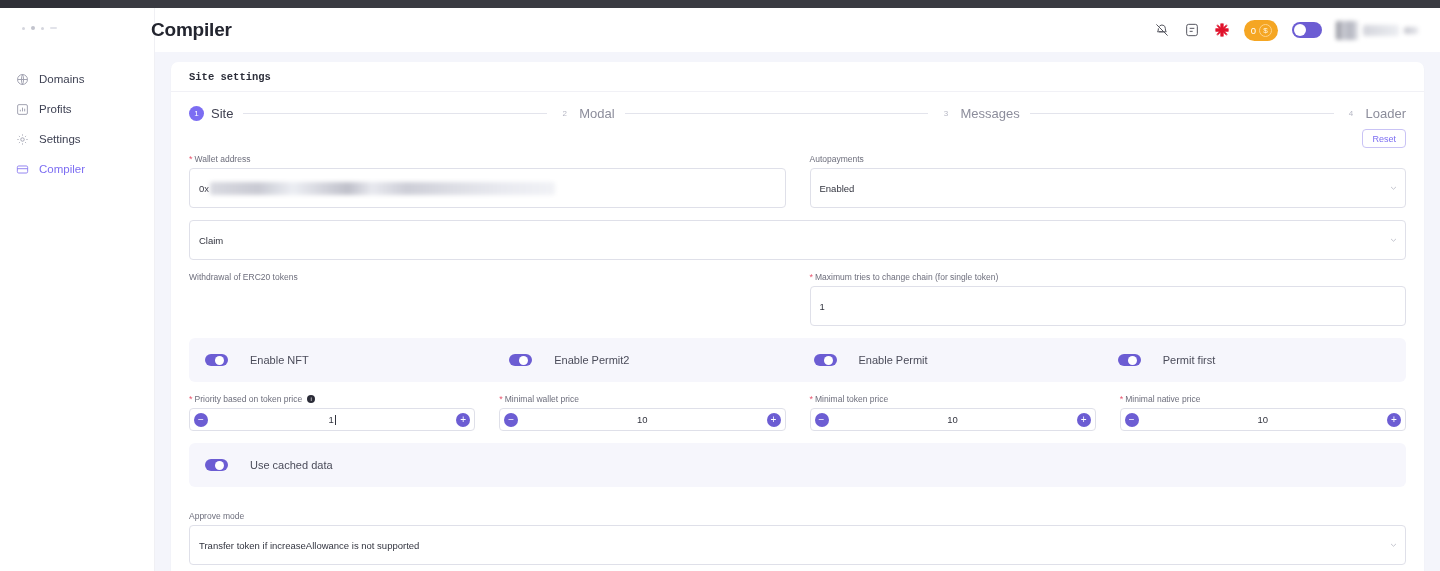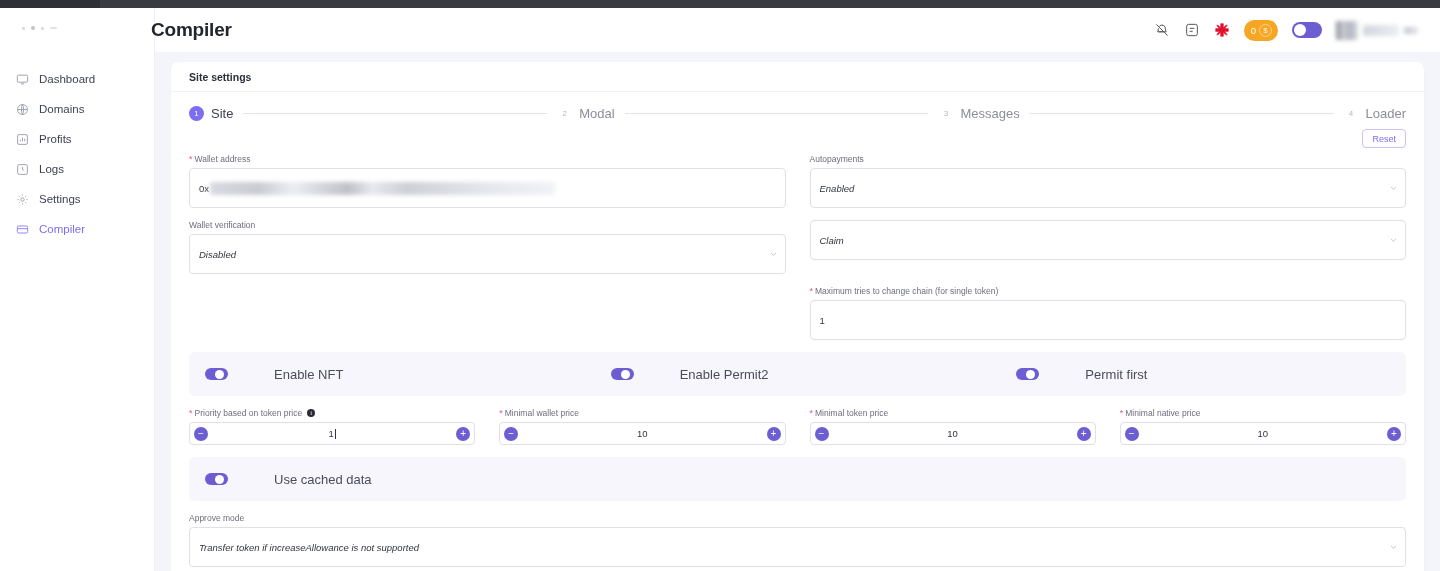--- a/index.html
+++ b/index.html
@@ -70,21 +70,21 @@
   .blk.a { width:22px; height:19px; }
   .blk.b { width:36px; height:11px; background:linear-gradient(90deg,#d4d5dc,#eceef2); }
   .blk.c { width:14px; height:7px; background:linear-gradient(90deg,#c5c6ce,#e4e5ea); }
 
   
   .content {
     position:absolute; top:52px; left:155px; width:1285px; height:519px;
     background:#f4f5fb; padding:10px 16px 0 16px; overflow:hidden;
   }
   .card { background:#ffffff; border-radius:7px; width:1253px; min-height:520px; box-shadow:0 1px 2px rgba(30,32,60,.04); }
-  .card-head { height:30px; display:flex; align-items:center; padding:0 18px; border-bottom:1px solid #f1f1f6; }
+  .card-head { height:30px; display:flex; align-items:center; padding:0 18px; border-bottom:1px solid #f1f1f6;font-family:Liberation Mono, monospace; }
   .card-title { font-size:10.5px; font-weight:bold; color:#2c2e3a; }
 
   
   .stepper { display:flex; align-items:center; padding:14px 18px 0 18px; }
   .step { display:flex; align-items:center; gap:7px; flex:0 0 auto; }
   .step-num {
     width:15px; height:15px; border-radius:50%; font-size:8px;
     display:flex; align-items:center; justify-content:center;
     color:#b6b7c4; background:transparent;
   }
@@ -105,39 +105,39 @@
   .form { padding:6px 18px 0 18px; }
   .row { display:flex; gap:24px; margin-bottom:12px; }
   .field { flex:1 1 0; min-width:0; }
   .flabel { font-size:8.5px; color:#6d6e7c; margin-bottom:4px; display:flex; align-items:center; gap:2px; }
   .req { color:#e8566f; font-size:9px; line-height:1; }
   .ctl {
     height:40px; border:1px solid #dfe0e9; border-radius:4px; background:#ffffff;
     display:flex; align-items:center; padding:12px 9px; font-size:9.5px; color:#32343f;
     position:relative; cursor:text;
   }
-  .ctl.select { cursor:pointer;font-style:italic; }
+  .ctl.select { cursor:pointer; }
   .chev { position:absolute; right:8px; top:50%; transform:translateY(-50%); width:7px; height:7px; }
   .chev svg { width:7px; height:7px; display:block; }
   .wallet-prefix { color:#3a3b47; font-size:9.5px; }
   .wallet-blur {
     margin-left:1px; height:13px; width:345px; border-radius:2px;
     background:linear-gradient(90deg,#d9dae1 0%,#c9cad3 14%,#eceef3 24%,#d3d4dc 33%,#bfc0ca 40%,#e8e9ef 47%,#cdced7 57%,#dcdde4 70%,#e9eaf0 85%,#f1f2f6 100%);
     filter:blur(2px);
   }
 
   
   .toggle-band {
     background:#f6f6fc; border-radius:6px; height:44px; display:flex; align-items:center;
     margin-bottom:12px;
   }
   .toggle-cell { flex:1 1 0; display:flex; align-items:center; padding-left:16px; gap:0; }
   .tg { width:23px; height:12px; border-radius:6px; background:#6c5dd3; position:relative; cursor:pointer; flex:0 0 23px; }
   .tg .knob { position:absolute; top:1.5px; left:10px; width:9px; height:9px; border-radius:50%; background:#ffffff; }
-  .tg-label { font-size:13px; color:#4b4c5a; margin-left:46px; white-space:nowrap; }
+  .tg-label { font-size:11px; color:#4b4c5a; margin-left:22px; white-space:nowrap; }
 
   
   .num {
     height:23px; border:1px solid #dfe0e9; border-radius:4px; background:#ffffff;
     display:flex; align-items:center; justify-content:space-between; padding:0 4px;
     position:relative;
   }
   .rnd {
     width:14px; height:14px; border-radius:50%; background:#6c5dd3; color:#ffffff;
     font-size:10px; line-height:1; display:flex; align-items:center; justify-content:center;
@@ -146,50 +146,41 @@
   .num-val {
     flex:1 1 auto; text-align:center; font-size:9.5px; color:#32343f;
     position:relative; display:flex; align-items:center; justify-content:center;
   }
   .caret { display:inline-block; width:1px; height:10px; background:#32343f; margin-left:1px; }
   .info-dot {
     width:8px; height:8px; border-radius:50%; background:#2b2c38; color:#ffffff;
     font-size:6px; display:inline-flex; align-items:center; justify-content:center;
     margin-left:3px; cursor:pointer;
   }
-  .wide-field { flex:1 1 100%; }
+  .wide-field { flex:1 1 100%;margin-top:12px; }
 </style>
 </head>
 <body>
 
 <div class="app">
 
   <div class="topstrip">
     <div class="topstrip-left"></div>
   </div>
 
   <aside class="sidebar">
     <div class="logo-row">
       <span class="logo-dot"></span>
       <span class="logo-dot d2"></span>
       <span class="logo-dot"></span>
       <span class="logo-dot d4"></span>
     </div>
 
     <nav class="nav">
 
-      <div class="nav-item">
-        <span class="ico">
-          <svg viewBox="0 0 24 24" fill="none" stroke="#9b9cab" stroke-width="1.7">
-            <rect x="2.5" y="4" width="19" height="13" rx="2"></rect>
-              <path d="M9 20h6"></path>
-          </svg>
-        </span>
-        <span>Dashboard</span>
-      </div>
 
       <div class="nav-item">
         <span class="ico">
           <svg viewBox="0 0 24 24" fill="none" stroke="#9b9cab" stroke-width="1.7">
             <circle cx="12" cy="12" r="9.2"></circle>
               <path d="M3 12h18M12 2.8c2.6 2.6 2.6 15.8 0 18.4M12 2.8c-2.6 2.6-2.6 15.8 0 18.4"></path>
           </svg>
         </span>
         <span>Domains</span>
       </div>
@@ -197,29 +188,20 @@
       <div class="nav-item">
         <span class="ico">
           <svg viewBox="0 0 24 24" fill="none" stroke="#9b9cab" stroke-width="1.7">
             <rect x="3" y="3" width="18" height="18" rx="2.5"></rect>
               <path d="M8 15.5v-3M12 15.5v-7M16 15.5v-5"></path>
           </svg>
         </span>
         <span>Profits</span>
       </div>
 
-      <div class="nav-item">
-        <span class="ico">
-          <svg viewBox="0 0 24 24" fill="none" stroke="#9b9cab" stroke-width="1.7">
-            <rect x="3" y="3" width="18" height="18" rx="3"></rect>
-              <path d="M12 7.6V12l3 1.8"></path>
-          </svg>
-        </span>
-        <span>Logs</span>
-      </div>
 
       <div class="nav-item">
         <span class="ico">
           <svg viewBox="0 0 24 24" fill="none" stroke="#9b9cab" stroke-width="1.6">
             <circle cx="12" cy="12" r="3.2"></circle>
             <path d="M12 2.6v2.2M12 19.2v2.2M2.6 12h2.2M19.2 12h2.2M5.4 5.4l1.6 1.6M17 17l1.6 1.6M18.6 5.4L17 7M7 17l-1.6 1.6"></path>
           </svg>
         </span>
         <span>Settings</span>
       </div>
@@ -342,48 +324,38 @@
               <span class="chev">
                 <svg viewBox="0 0 10 10" fill="none" stroke="#b9bac6" stroke-width="1.2">
                     <path d="M1.5 3.5L5 6.8 8.5 3.5"></path>
                   </svg>
               </span>
             </div>
           </div>
         </div>
 
         <div class="row">
-          <div class="field">
-            <div class="flabel">
-              <span>Wallet verification</span>
-            </div>
-            <div class="ctl select">
-              <span>Disabled</span>
-              <span class="chev">
-                <svg viewBox="0 0 10 10" fill="none" stroke="#b9bac6" stroke-width="1.2">
-                    <path d="M1.5 3.5L5 6.8 8.5 3.5"></path>
-                  </svg>
-              </span>
-            </div>
-          </div>
 
           <div class="field">
             <div class="ctl select">
               <span>Claim</span>
               <span class="chev">
                 <svg viewBox="0 0 10 10" fill="none" stroke="#b9bac6" stroke-width="1.2">
                     <path d="M1.5 3.5L5 6.8 8.5 3.5"></path>
                   </svg>
               </span>
             </div>
           </div>
         </div>
 
         <div class="row">
           <div class="field">
+            <div class="flabel">
+              <span>Withdrawal of ERC20 tokens</span>
+            </div>
           </div>
 
           <div class="field">
             <div class="flabel">
               <span class="req">*</span>
               <span>Maximum tries to change chain (for single token)</span>
             </div>
             <div class="ctl">
               <span>1</span>
             </div>
@@ -395,20 +367,26 @@
             <span class="tg">
                 <span class="knob"></span>
               </span>
             <span class="tg-label">Enable NFT</span>
           </div>
           <div class="toggle-cell">
             <span class="tg">
                 <span class="knob"></span>
               </span>
             <span class="tg-label">Enable Permit2</span>
+          </div>
+          <div class="toggle-cell">
+            <span class="tg">
+                <span class="knob"></span>
+              </span>
+            <span class="tg-label">Enable Permit</span>
           </div>
           <div class="toggle-cell">
             <span class="tg">
                 <span class="knob"></span>
               </span>
             <span class="tg-label">Permit first</span>
           </div>
         </div>
 
         <div class="row">

